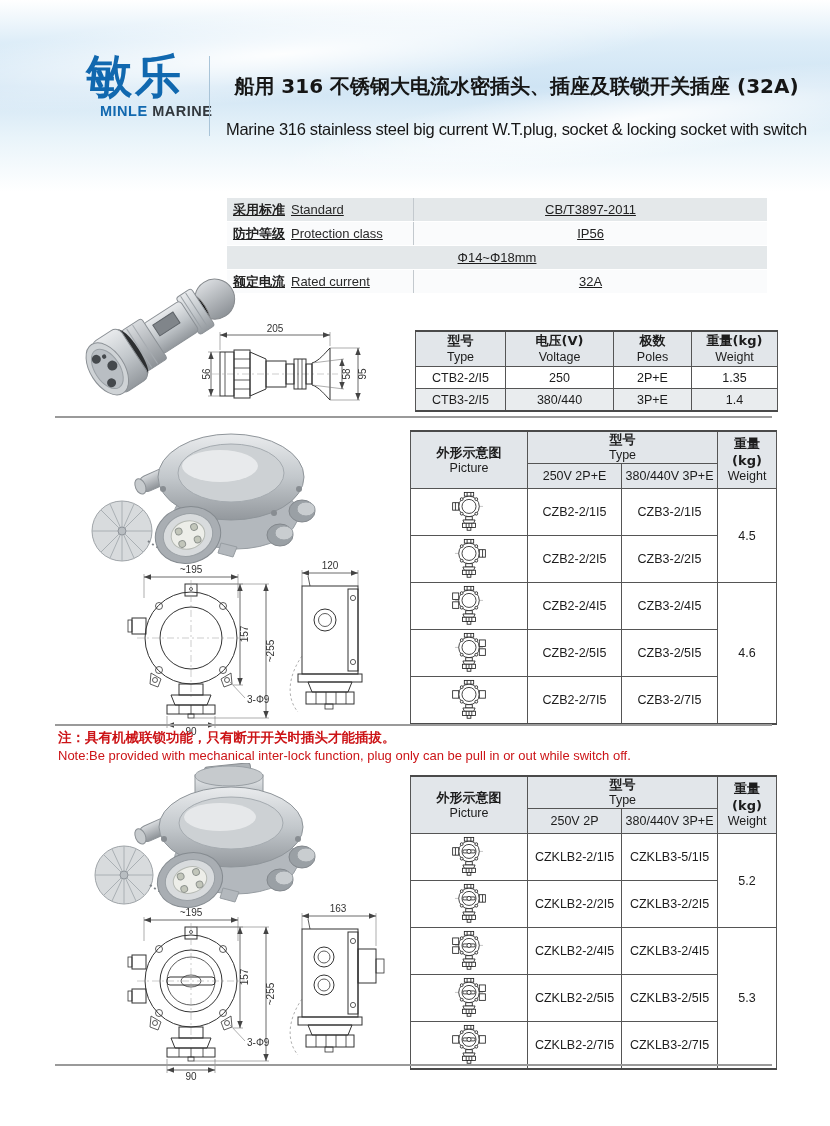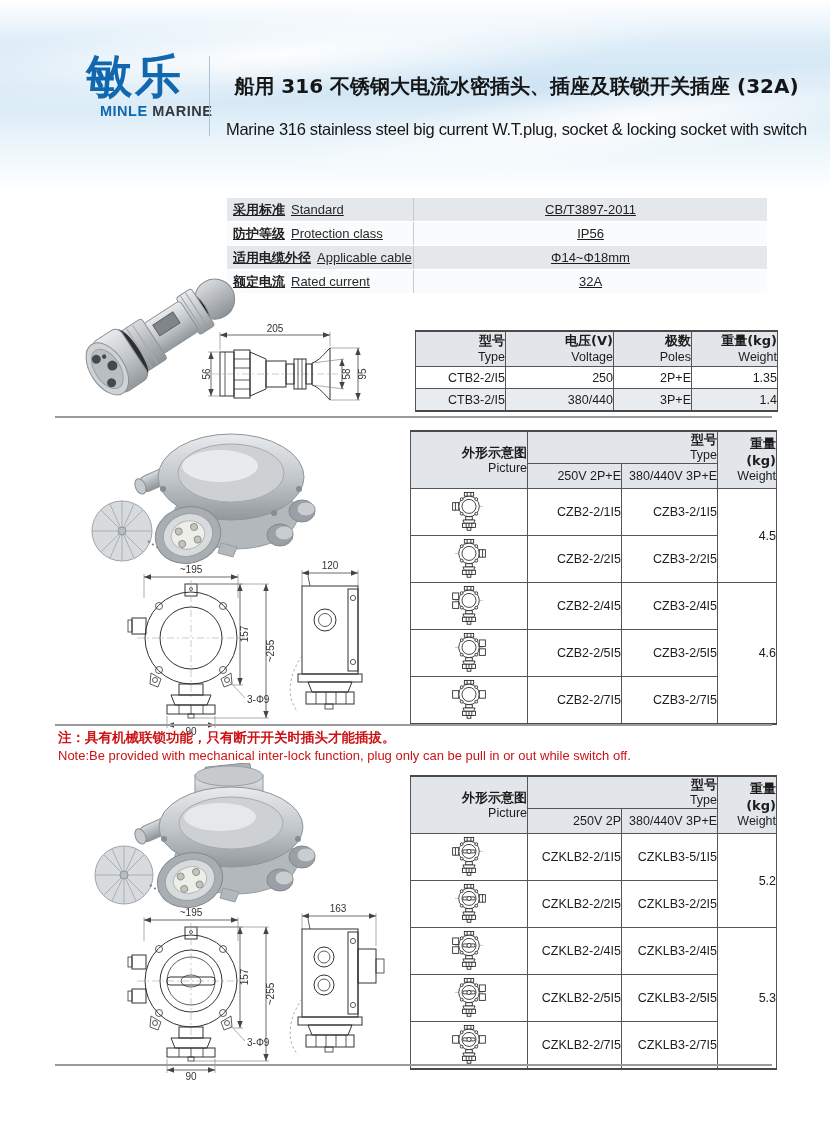--- a/index.html
+++ b/index.html
@@ -36,21 +36,21 @@
   .spec-row:nth-child(even){background:#fafbfc;}
   .spec-label{width:180px;border-right:1px solid #c3c9ce;display:flex;align-items:center;
     padding-left:6px;gap:6px;font-size:13px;}
   .spec-label .cn{font-family:"DejaVu Sans",sans-serif;font-weight:bold;color:#222;}
   .spec-label .en{color:#2a2a2a;}
   .spec-value{flex:1;display:flex;align-items:center;justify-content:center;font-size:13px;color:#222;}
 
   
   table.dtable{border-collapse:collapse;table-layout:fixed;width:100%;
     border-top:2px solid #4a4a4a;border-bottom:2px solid #4a4a4a;}
-  table.dtable th,table.dtable td{border:1px solid #555;text-align:right;vertical-align:middle;
+  table.dtable th,table.dtable td{border:1px solid #555;text-align:center;vertical-align:middle;
     font-size:12.5px;color:#1c1c1c;padding:0;}
   table.dtable th{background:#e2e6ea;font-weight:normal;}
   .hcn{font-family:"DejaVu Sans",sans-serif;font-weight:bold;font-size:13px;line-height:1.25;}
   .hen{font-size:12.5px;line-height:1.2;}
 
   .ctb-wrap{position:absolute;left:415px;top:330px;width:362px;}
   .ctb-wrap th{height:34px;}
   .ctb-wrap td{height:21px;font-size:13px;}
   .ctb-wrap tbody tr:nth-child(2){background:#e9ecee;}
 
@@ -152,24 +152,20 @@
       <div class="spec-value">CB/T3897-2011</div>
     </div>
     <div class="spec-row">
       <div class="spec-label">
           <span class="cn">防护等级</span>
           <span class="en">Protection class</span>
         </div>
       <div class="spec-value">IP56</div>
     </div>
     <div class="spec-row">
-      <div class="spec-label">
-          <span class="cn">适用电缆外径</span>
-          <span class="en">Applicable cable</span>
-        </div>
       <div class="spec-value">Φ14~Φ18mm</div>
     </div>
     <div class="spec-row">
       <div class="spec-label">
           <span class="cn">额定电流</span>
           <span class="en">Rated current</span>
         </div>
       <div class="spec-value">32A</div>
     </div>
   </div>

